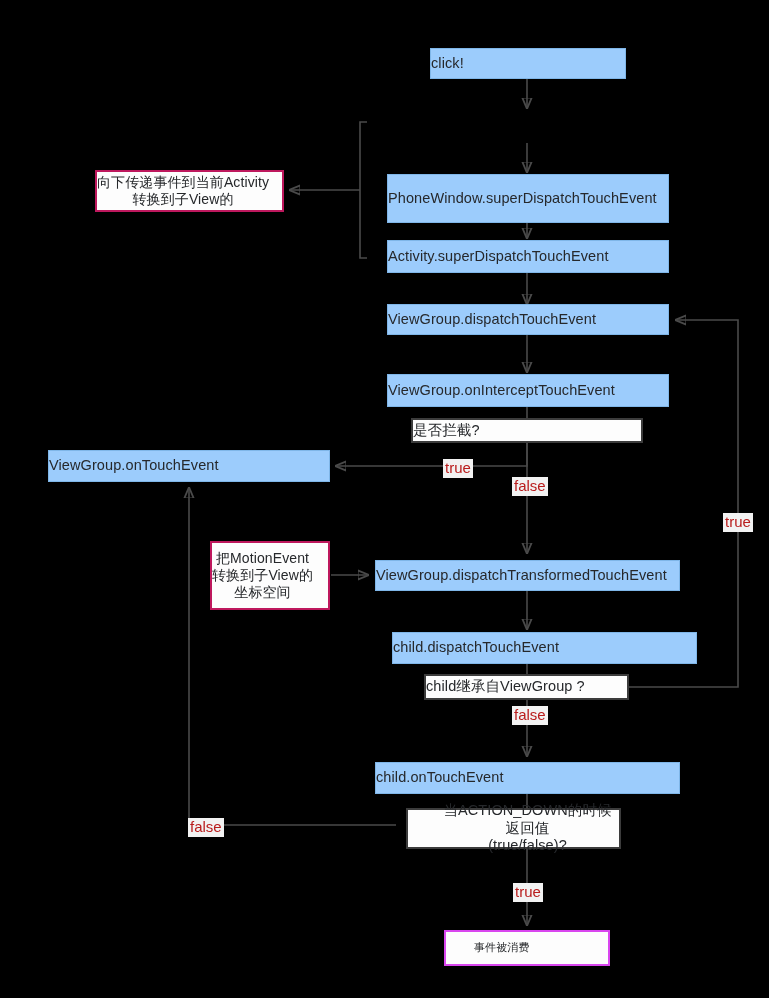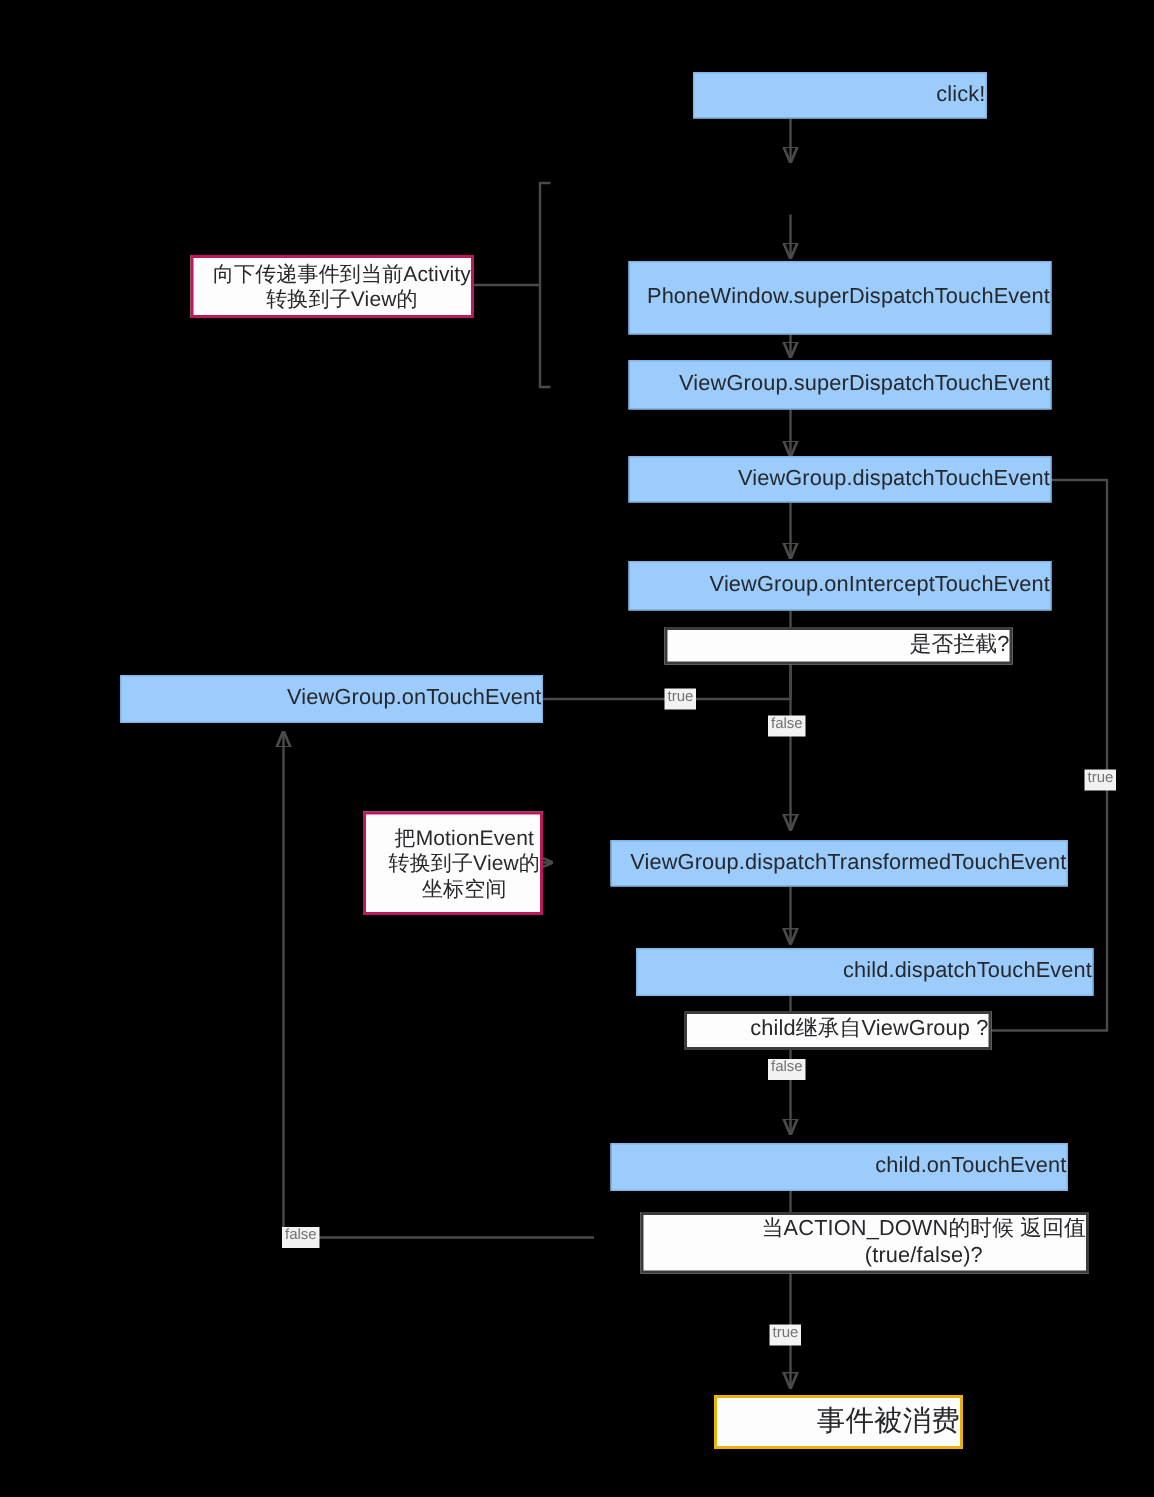--- a/index.html
+++ b/index.html
@@ -13,52 +13,52 @@
     height: 998px;
     background: #000000;
     font-family: "Liberation Sans", "DejaVu Sans", sans-serif;
     overflow: hidden;
   }
   .node {
     position: absolute;
     box-sizing: border-box;
     display: flex;
     align-items: center;
-    justify-content: flex-end;
+    justify-content: flex-start;
     text-align: center;
     line-height: 1.22;
     color: #26282b;
     letter-spacing: 0.1px;
-    margin-left: 32px;
   }
   .node.proc {
     background: #9cccfc;
     border: 1px solid #7fb6e8;
     font-size: 14.5px;
   }
   .node.dec {
     background: #fdfdfd;
     border: 2px solid #3c3c3c;
     font-size: 14.5px;
   }
   .node.note {
     background: #fdfdfd;
     border: 2px solid #be185d;
     font-size: 14px;
   }
   .node.term {
     background: #fdfdfd;
-    border: 2px solid #eab308;
-    font-size: 19px;
+    border: 2px solid #d946ef;
+    font-size: 11px;
+    padding-left: 28px;
   }
   .edge-label {
     position: absolute;
     background: #f2f2f2;
-    color: #737373;
-    font-size: 10px;
+    color: #b91c1c;
+    font-size: 15px;
     line-height: 1.05;
     padding: 1px 2px 2px 2px;
     white-space: nowrap;
     box-sizing: border-box;
   }
   svg.edges {
     position: absolute;
     left: 0;
     top: 0;
     width: 769px;
@@ -123,21 +123,21 @@
   <div class="node proc" style="left:430px; top:48px; width:196px; height:31px;">
     <span>click!</span>
   </div>
 
 
   <div class="node proc" style="left:387px; top:174px; width:282px; height:49px;">
     <span>PhoneWindow.superDispatchTouchEvent</span>
   </div>
 
   <div class="node proc" style="left:387px; top:240px; width:282px; height:33px;">
-    <span>ViewGroup.superDispatchTouchEvent</span>
+    <span>Activity.superDispatchTouchEvent</span>
   </div>
 
   <div class="node proc" style="left:387px; top:304px; width:282px; height:31px;">
     <span>ViewGroup.dispatchTouchEvent</span>
   </div>
 
   <div class="node proc" style="left:387px; top:374px; width:282px; height:33px;">
     <span>ViewGroup.onInterceptTouchEvent</span>
   </div>
 
@@ -158,21 +158,21 @@
   </div>
 
   <div class="node dec" style="left:424px; top:674px; width:205px; height:26px;">
     <span>child继承自ViewGroup ?</span>
   </div>
 
   <div class="node proc" style="left:375px; top:762px; width:305px; height:32px;">
     <span>child.onTouchEvent</span>
   </div>
 
-  <div class="node dec" style="left:395px; top:808px; width:299px; height:41px;padding-left:28px;">
+  <div class="node dec" style="left:406px; top:808px; width:215px; height:41px;padding-left:28px;">
     <span>
       <span class="nl">当ACTION_DOWN的时候 返回值</span>
       <span class="nl">(true/false)?</span>
     </span>
   </div>
 
   <div class="node term" style="left:444px; top:930px; width:166px; height:36px;">
     <span>事件被消费</span>
   </div>
 

